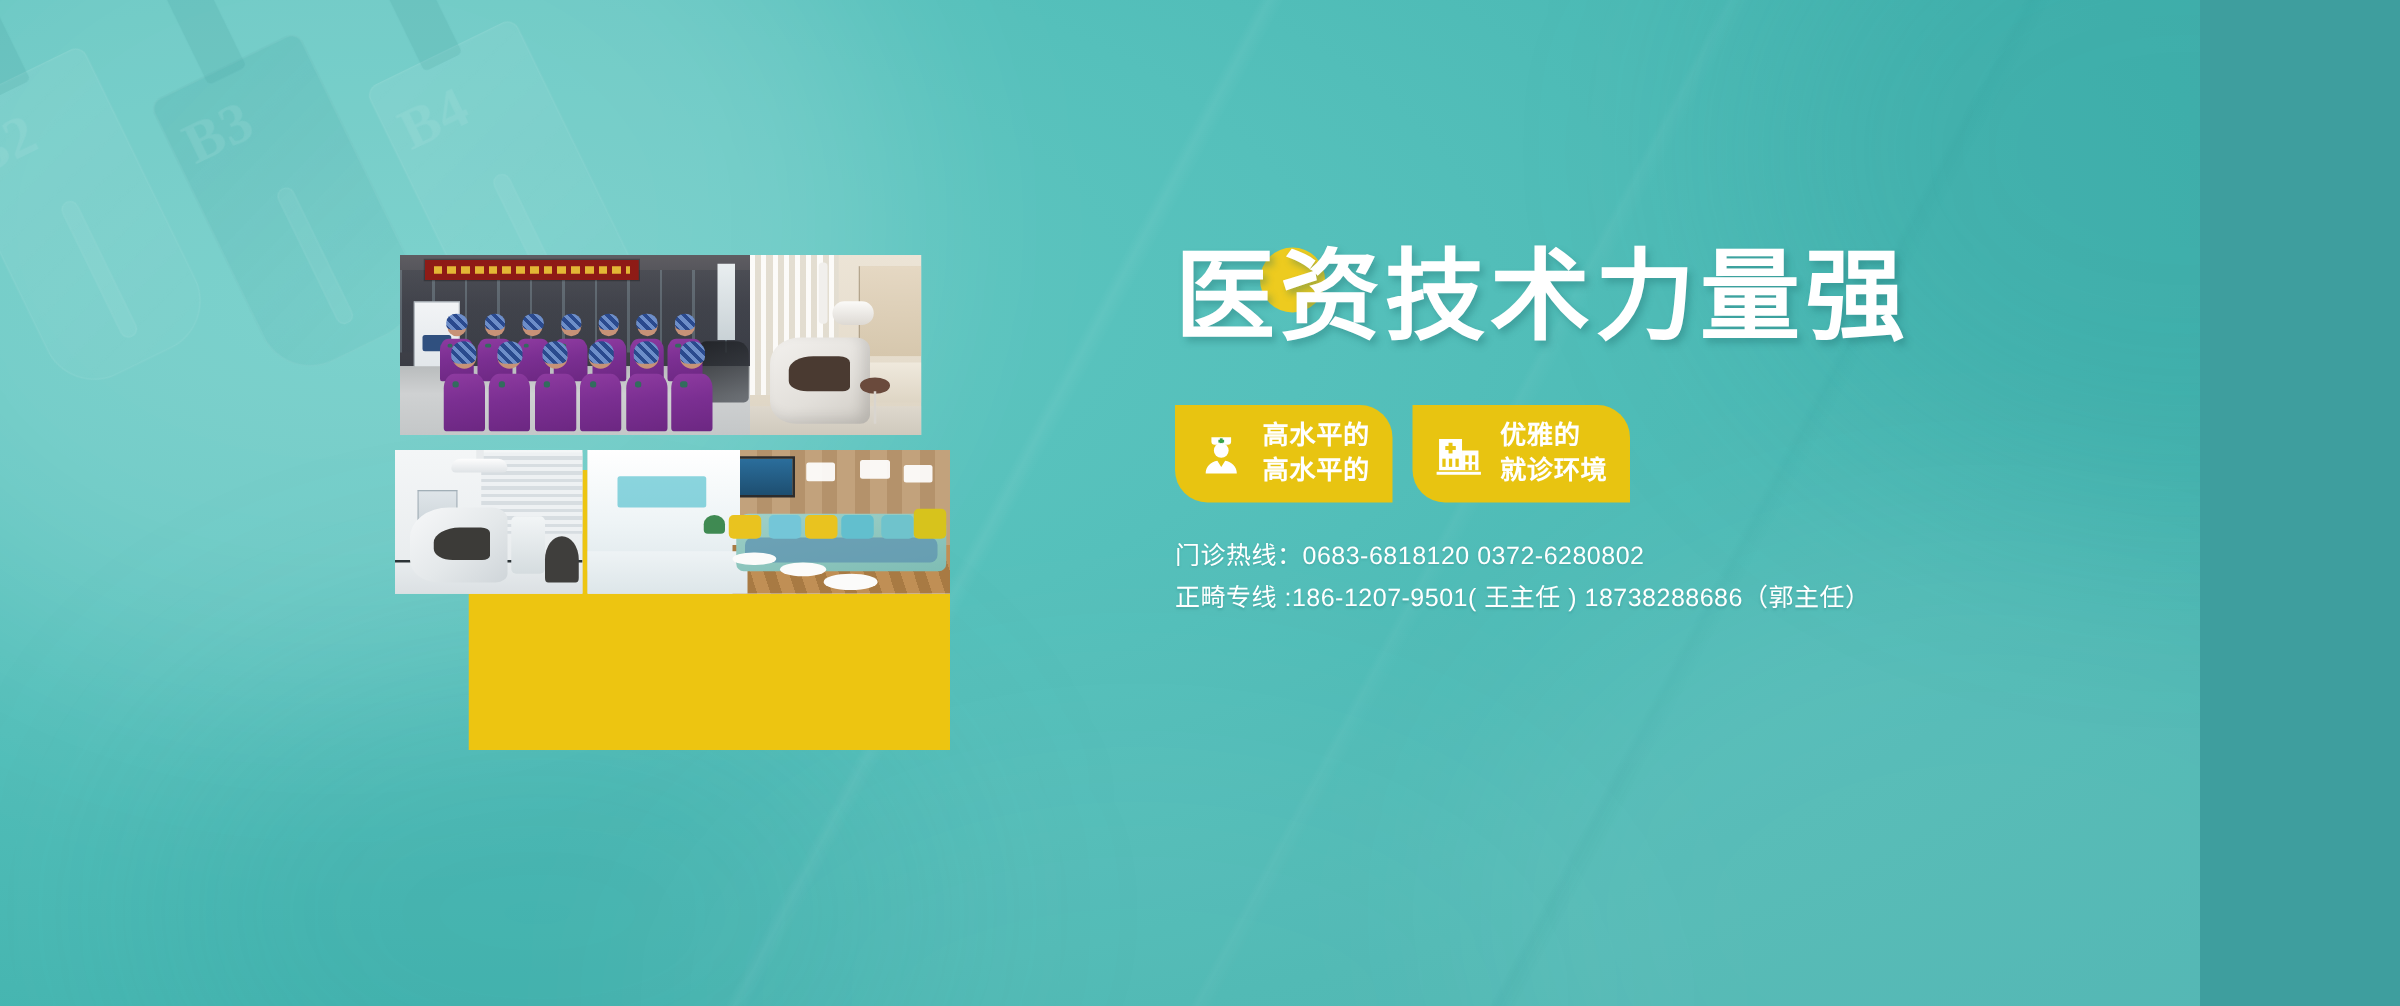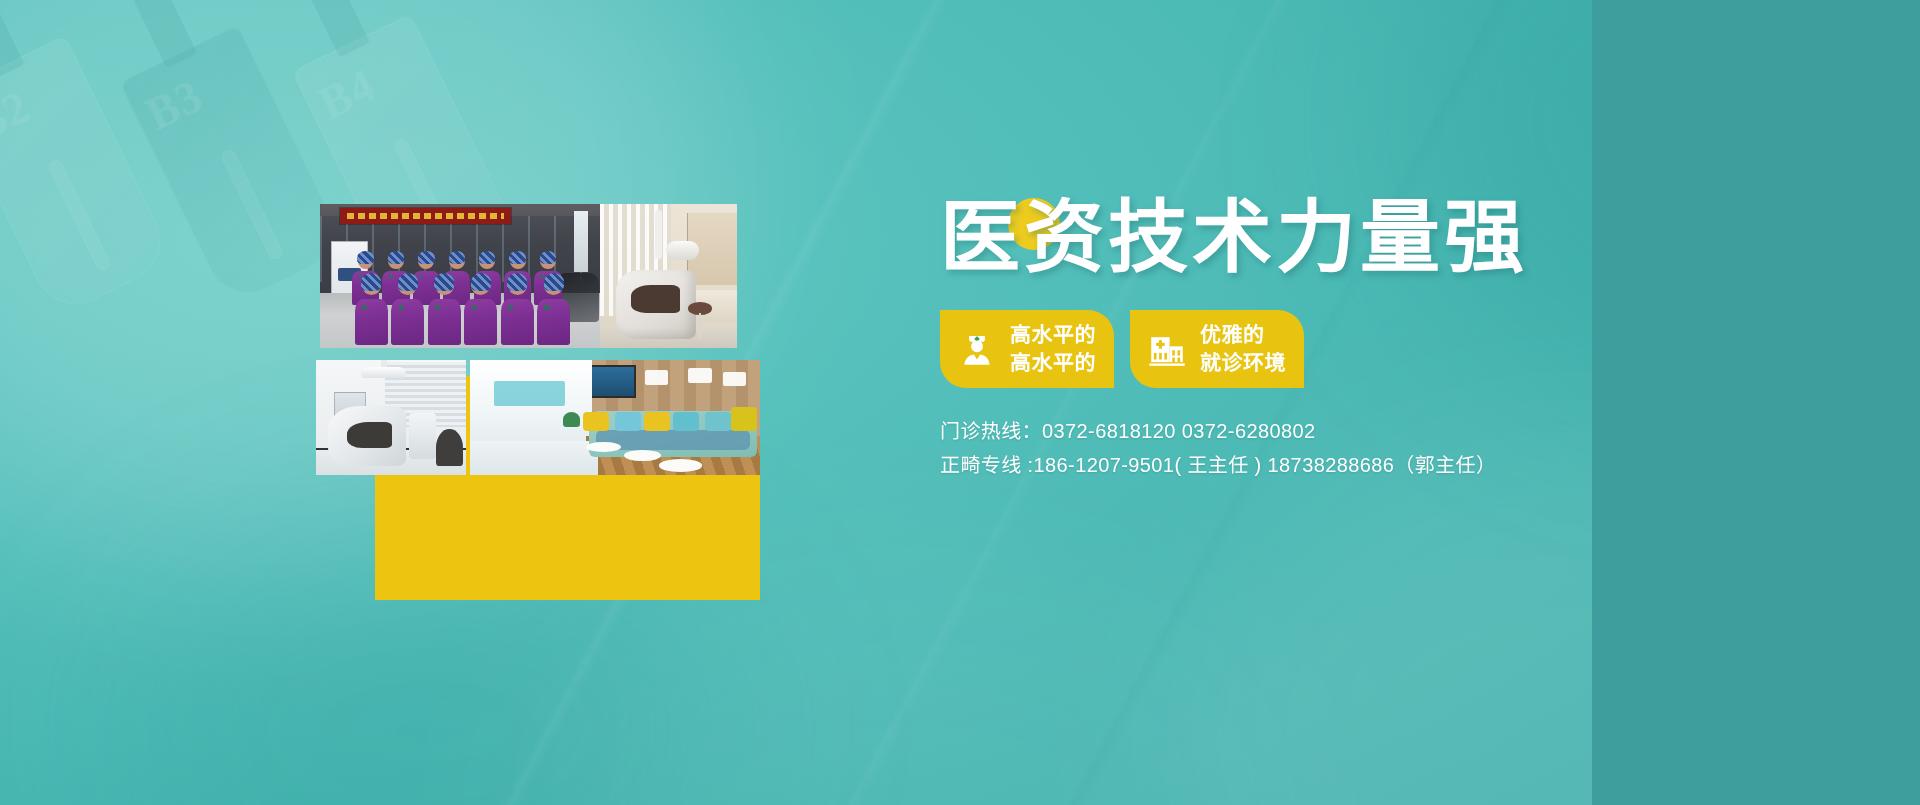--- a/index.html
+++ b/index.html
@@ -7,21 +7,21 @@
     margin: 0;
     padding: 0;
     background: #3e9e9e;
   }
   body {
     font-family: "Liberation Sans", "DejaVu Sans", sans-serif;
   }
 
   .banner {
     position: relative;
-    width: 1592px;
+    width: 1760px;
     height: 805px;
     overflow: hidden;
     background: radial-gradient(ellipse 120% 110% at 18% 30%, #63c9c3 0%, #55c0bb 35%, #45b5b0 70%, #3faeaa 100%);
   }
 
   
   .bg-blob {
     position: absolute;
     border-radius: 50%;
     filter: blur(90px);
@@ -383,21 +383,21 @@
     line-height: 1.06;
     font-weight: bold;
     color: #ffffff;
     letter-spacing: 4px;
     text-shadow: 3px 4px 6px rgba(30,110,110,0.35);
     white-space: nowrap;
     font-family: "Liberation Sans", "DejaVu Sans", sans-serif;
   }
 
   
-  .badges { display: flex; gap: 16px; margin-top: 4px; }
+  .badges { display: flex; gap: 16px; margin-top: 18px; }
   .badge {
     display: flex;
     align-items: center;
     gap: 12px;
     height: 78px;
     padding: 0 18px 0 16px;
     background: #e8c411;
     border-radius: 0 26px 0 26px;
     box-sizing: border-box;
   }
@@ -650,18 +650,18 @@
           </svg>
         </span>
         <span class="badge-text">
           <span>优雅的</span><br>
           <span>就诊环境</span>
         </span>
       </div>
     </div>
 
     <div class="contacts">
-      <div class="contact-line">门诊热线：0372-6818120  0372-6280802</div>
+      <div class="contact-line">门诊热线：0683-6818120  0372-6280802</div>
       <div class="contact-line">正畸专线 :186-1207-9501( 王主任 ) 18738288686（郭主任）</div>
     </div>
 
   </div>
 </div>
 
 </body></html>

